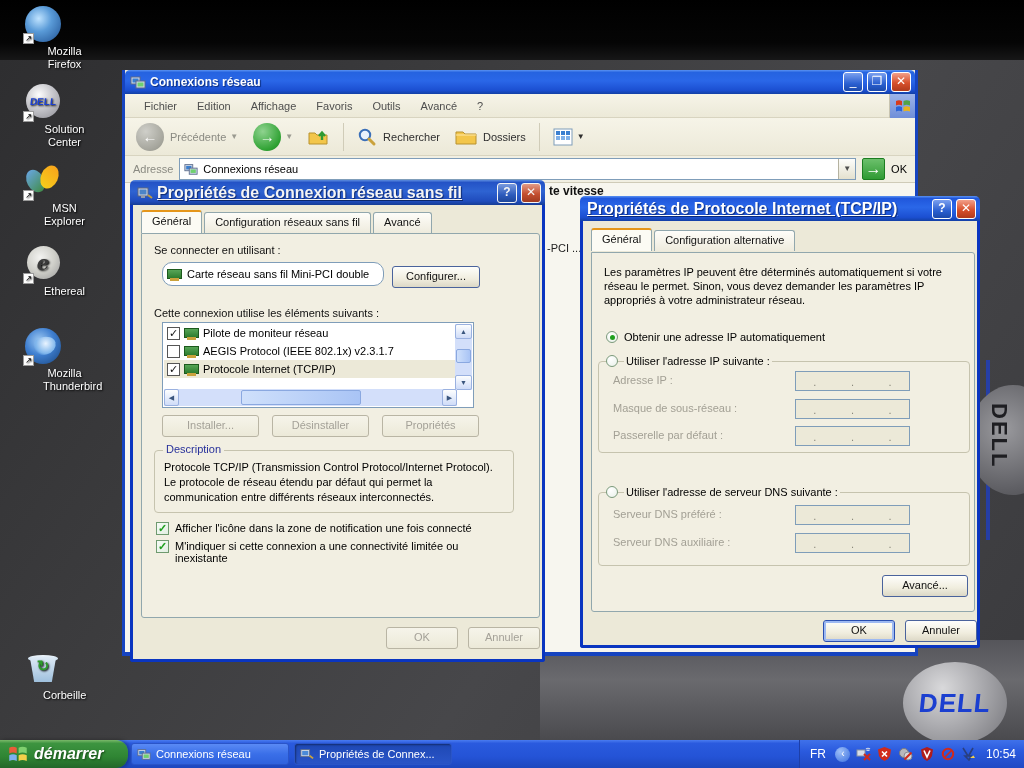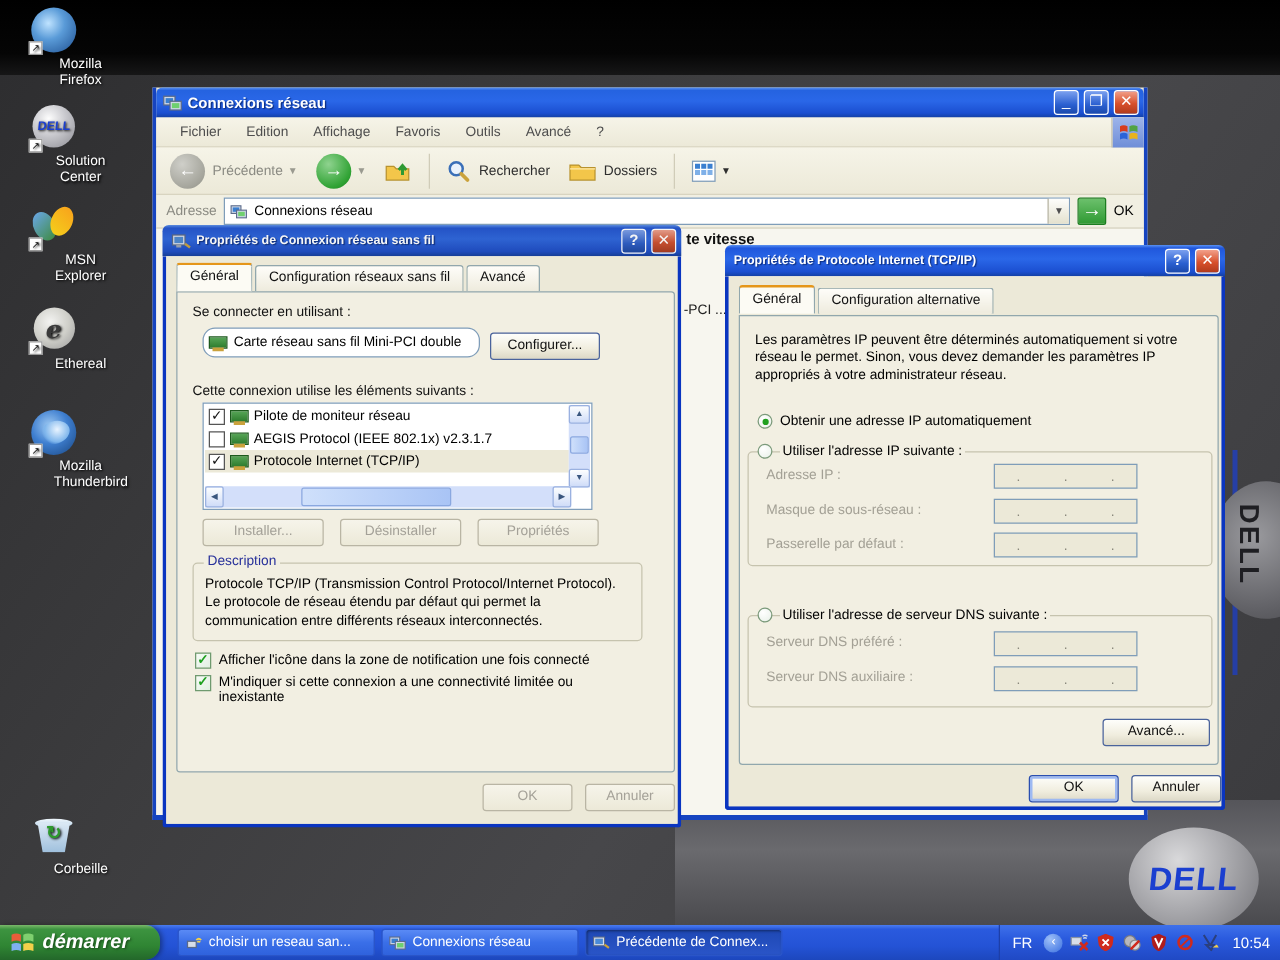--- a/index.html
+++ b/index.html
@@ -61,21 +61,21 @@
     background:linear-gradient(180deg,#5a92f2 0%,#2563e0 10%,#2a67e8 45%,#1b4fd1 85%,#1340a5 100%);
     border-radius:5px 5px 0 0; }
   .titlebar .t { color:#fff; font-weight:bold; font-size:12px; text-shadow:1px 1px 1px #0a2a7a; flex:1; white-space:nowrap; overflow:hidden; }
   .tbtn { width:20px; height:20px; border-radius:3px; border:1px solid #fff; color:#fff; font-size:12px; line-height:17px; text-align:center;
     background:linear-gradient(180deg,#7ba0ef,#2a5fd0 60%,#1b49ab); cursor:pointer; }
   .tbtn.close { background:linear-gradient(180deg,#f2a08a,#d8502c 55%,#b03a1c); }
   .tbtn.help { font-weight:bold; }
   .dlg-titlebar { height:25px; border-radius:5px 5px 0 0; display:flex; align-items:center; padding:0 4px 0 7px; gap:4px;
     background:linear-gradient(180deg,#5a92f2 0%,#2057dc 10%,#2a67e8 45%,#1b4fd1 85%,#1340a5 100%); }
   .dlg-titlebar.dim { filter:saturate(.9) brightness(.96); }
-  .dlg-titlebar .t { color:#fff; font-weight:bold; font-size:10px; text-shadow:1px 1px 1px #0a2a7a; flex:1; white-space:nowrap; overflow:hidden; }
+  .dlg-titlebar .t { color:#fff; font-weight:bold; font-size:16px; text-shadow:1px 1px 1px #0a2a7a; flex:1; white-space:nowrap; overflow:hidden;text-decoration:underline; }
   .xp-dialog { position:absolute; border:3px solid #0a35c0; border-top:none; background:#ece9d8; border-radius:0 0 3px 3px; }
 
   
   .menubar { height:24px; background:linear-gradient(180deg,#f6f4e8,#ece9d8); display:flex; align-items:center; padding-left:9px; gap:0;
     border-bottom:1px solid #d8d4c0; }
   .menubar .mi { font-size:11px; color:#4e4e4e; padding:4px 10px; cursor:pointer; }
   .menubar .winlogo { margin-left:auto; width:26px; height:24px; background:linear-gradient(180deg,#9db4ea,#6f8ed8); display:flex; align-items:center; justify-content:center; border-left:1px solid #c8c4b0; }
   .toolbar { height:38px; background:linear-gradient(180deg,#f6f4e8,#ece9d8); display:flex; align-items:center; padding:0 6px; gap:5px; border-bottom:1px solid #d8d4c0; }
   .tsep { width:1px; height:28px; background:#d0ccb8; margin:0 3px; }
   .navcircle { width:28px; height:28px; border-radius:50%; display:flex; align-items:center; justify-content:center; color:#fff; font-size:15px; font-weight:bold; }
@@ -474,43 +474,36 @@
   <div id="taskbar">
     <div id="startbtn">
       <svg width="20" height="18" viewBox="0 0 16 14">
         <path d="M1 2 Q4 0.5 7 2 L7 6.5 Q4 5 1 6.5 Z" fill="#e85d3a"></path>
         <path d="M8.5 2 Q11.5 0.5 15 2 L15 6.5 Q11.5 5 8.5 6.5 Z" fill="#7fd06f"></path>
         <path d="M1 8 Q4 6.5 7 8 L7 12.5 Q4 11 1 12.5 Z" fill="#7fb0f0"></path>
         <path d="M8.5 8 Q11.5 6.5 15 8 L15 12.5 Q11.5 11 8.5 12.5 Z" fill="#f3d04a"></path>
       </svg>
       <span>démarrer</span>
     </div>
-    <div class="task" style="margin-left:14px;">
-      <svg width="14" height="14" viewBox="0 0 14 14">
-        <rect x="2" y="6" width="7" height="5" fill="#d8dee8" stroke="#5a6a8a"></rect>
-        <path d="M9 5 Q11 3 13 5 M9.8 6.8 Q11 5.6 12.2 6.8" stroke="#f3d04a" stroke-width="1.4" fill="none"></path>
-      </svg>
-      <span>choisir un reseau san...</span>
-    </div>
     <div class="task">
       <svg width="14" height="14" viewBox="0 0 16 16">
         <rect x="1" y="3" width="9" height="7" fill="#cfd8e8" stroke="#5a6a8a"></rect>
           <rect x="2.5" y="4.5" width="6" height="4" fill="#3a7fd0"></rect>
         <rect x="6" y="7" width="9" height="7" fill="#cfd8e8" stroke="#5a6a8a"></rect>
           <rect x="7.5" y="8.5" width="6" height="4" fill="#6fd06f"></rect>
       </svg>
       <span>Connexions réseau</span>
     </div>
     <div class="task pressed">
       <svg width="14" height="14" viewBox="0 0 16 14">
         <rect x="1" y="2" width="10" height="8" fill="#d8dee8" stroke="#5a6a8a"></rect>
           <rect x="2.5" y="3.5" width="7" height="5" fill="#4a8ad8"></rect>
         <path d="M11 9 L15 12" stroke="#caa23c" stroke-width="2"></path>
       </svg>
-      <span>Précédente de Connex...</span>
+      <span>Propriétés de Connex...</span>
     </div>
     <div id="tray">
       <span class="lang">FR</span>
       <div class="trayic">
           <div class="chev">‹</div>
         </div>
       <div class="trayic">
         <svg width="16" height="14" viewBox="0 0 16 14">
             <rect x="1" y="3" width="8" height="6" fill="#d8dee8" stroke="#8a94a4"></rect>
         <path d="M10 2 Q12 0.5 14 2 M10.6 3.8 Q12 2.6 13.4 3.8" stroke="#cfd8e8" stroke-width="1.2" fill="none"></path>

